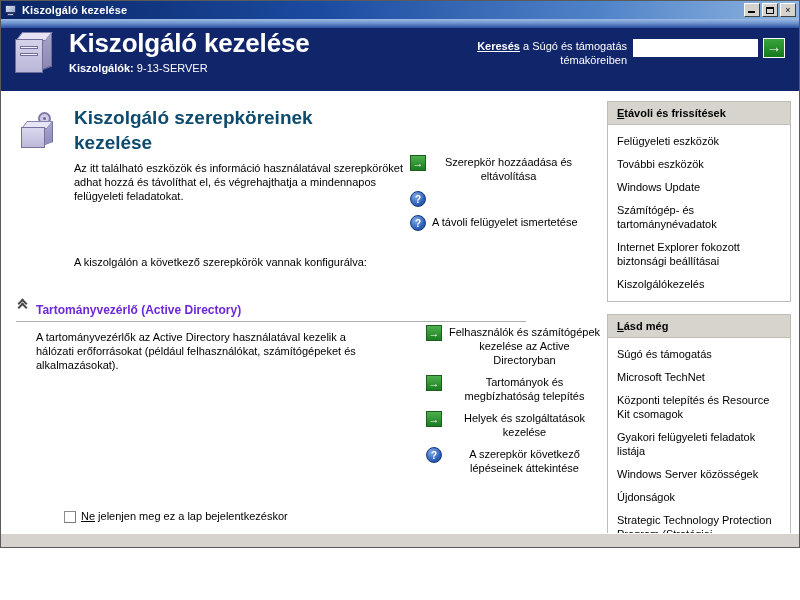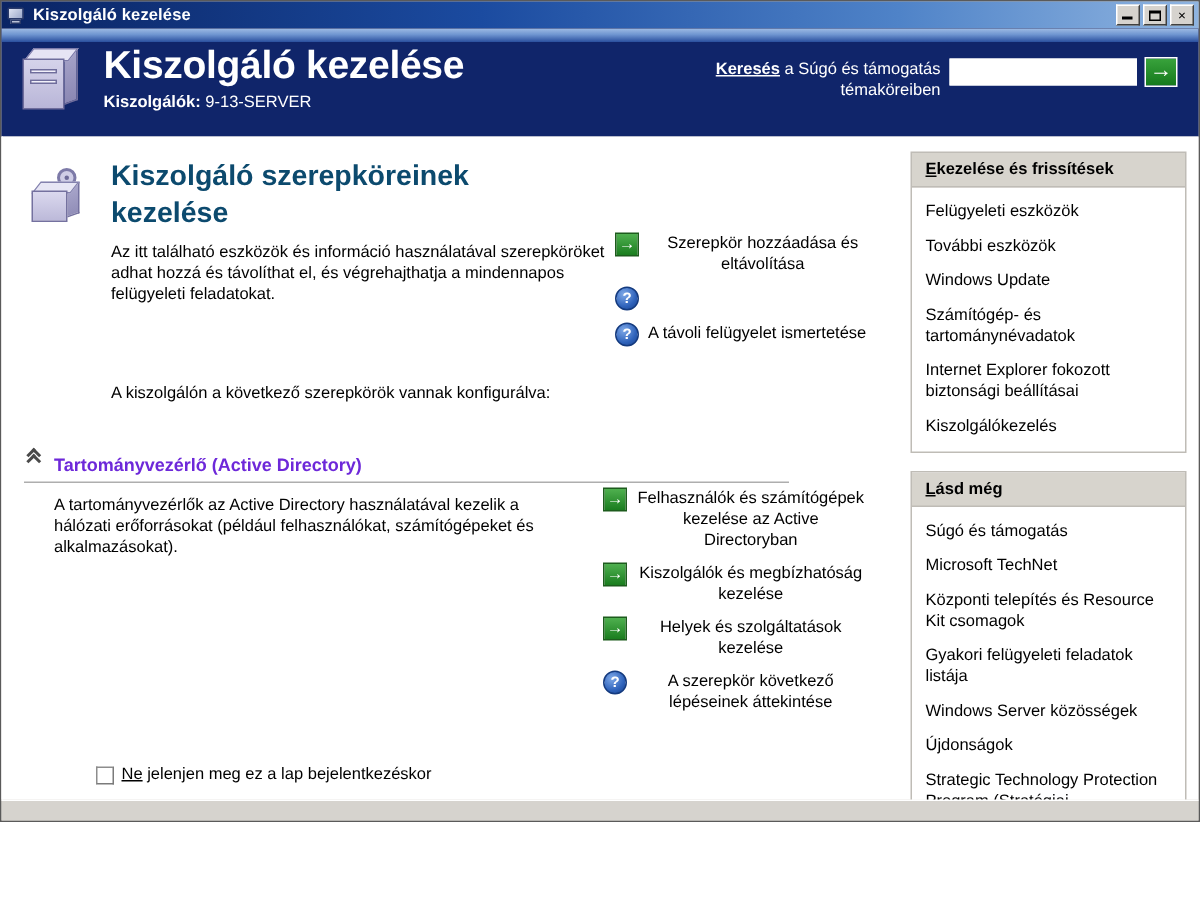--- a/index.html
+++ b/index.html
@@ -387,21 +387,21 @@
 
   
   .links-top {
     position: absolute;
     left: 408px;
     top: 64px;
     width: 175px;
   }
   .links-role {
     position: absolute;
-    left: 400px;
+    left: 424px;
     top: 234px;
     width: 175px;
   }
   .link-row {
     display: flex;
     align-items: flex-start;
     margin-bottom: 8px;
     cursor: pointer;
   }
   .link-icon {
@@ -603,21 +603,21 @@
         </div>
       </div>
 
       <div class="links-role">
         <div class="link-row">
           <div class="link-icon icon-arrow"></div>
           <div class="link-text">Felhasználók és számítógépek kezelése az Active Directoryban</div>
         </div>
         <div class="link-row">
           <div class="link-icon icon-arrow"></div>
-          <div class="link-text">Kiszolgálók és megbízhatóság kezelése</div>
+          <div class="link-text">Tartományok és megbízhatóság telepítés</div>
         </div>
         <div class="link-row">
           <div class="link-icon icon-arrow"></div>
           <div class="link-text">Helyek és szolgáltatások kezelése</div>
         </div>
         <div class="link-row">
           <div class="link-icon icon-help"></div>
           <div class="link-text">A szerepkör következő lépéseinek áttekintése</div>
         </div>
       </div>
@@ -625,21 +625,21 @@
       <div class="bottom-check">
         <div class="chkbox"></div>
         <div class="chk-label"><u>Ne</u><span> jelenjen meg ez a lap bejelentkezéskor</span></div>
       </div>
 
     </div>
 
     <div class="sidebar">
 
       <div class="panel">
-        <div class="panel-header"><u>E</u><span>kezelése és frissítések</span></div>
+        <div class="panel-header"><u>E</u><span>távoli és frissítések</span></div>
         <div class="panel-body">
           <div class="side-link">Felügyeleti eszközök</div>
           <div class="side-link">További eszközök</div>
           <div class="side-link">Windows Update</div>
           <div class="side-link">Számítógép- és tartománynévadatok</div>
           <div class="side-link">Internet Explorer fokozott biztonsági beállításai</div>
           <div class="side-link">Kiszolgálókezelés</div>
         </div>
       </div>
 

